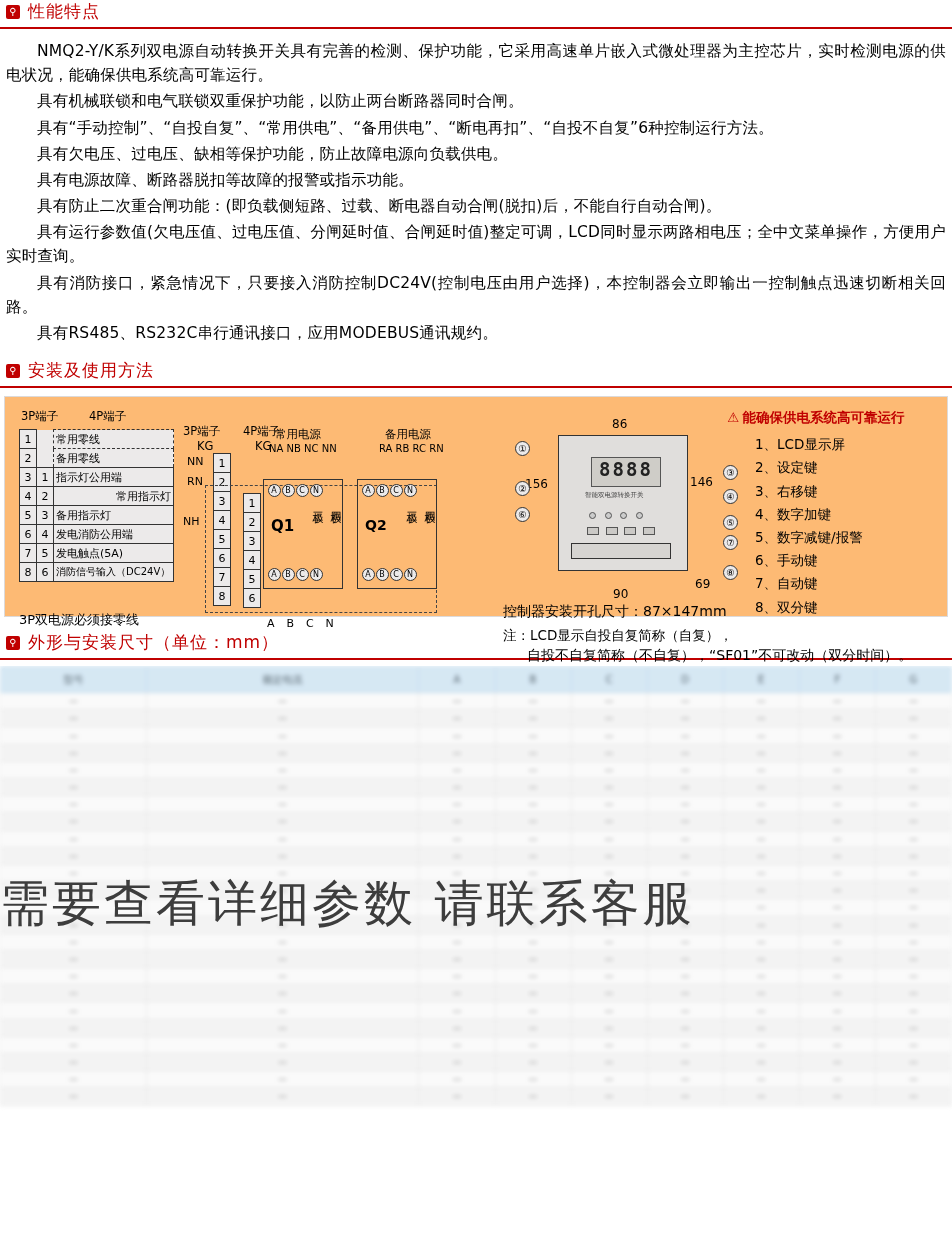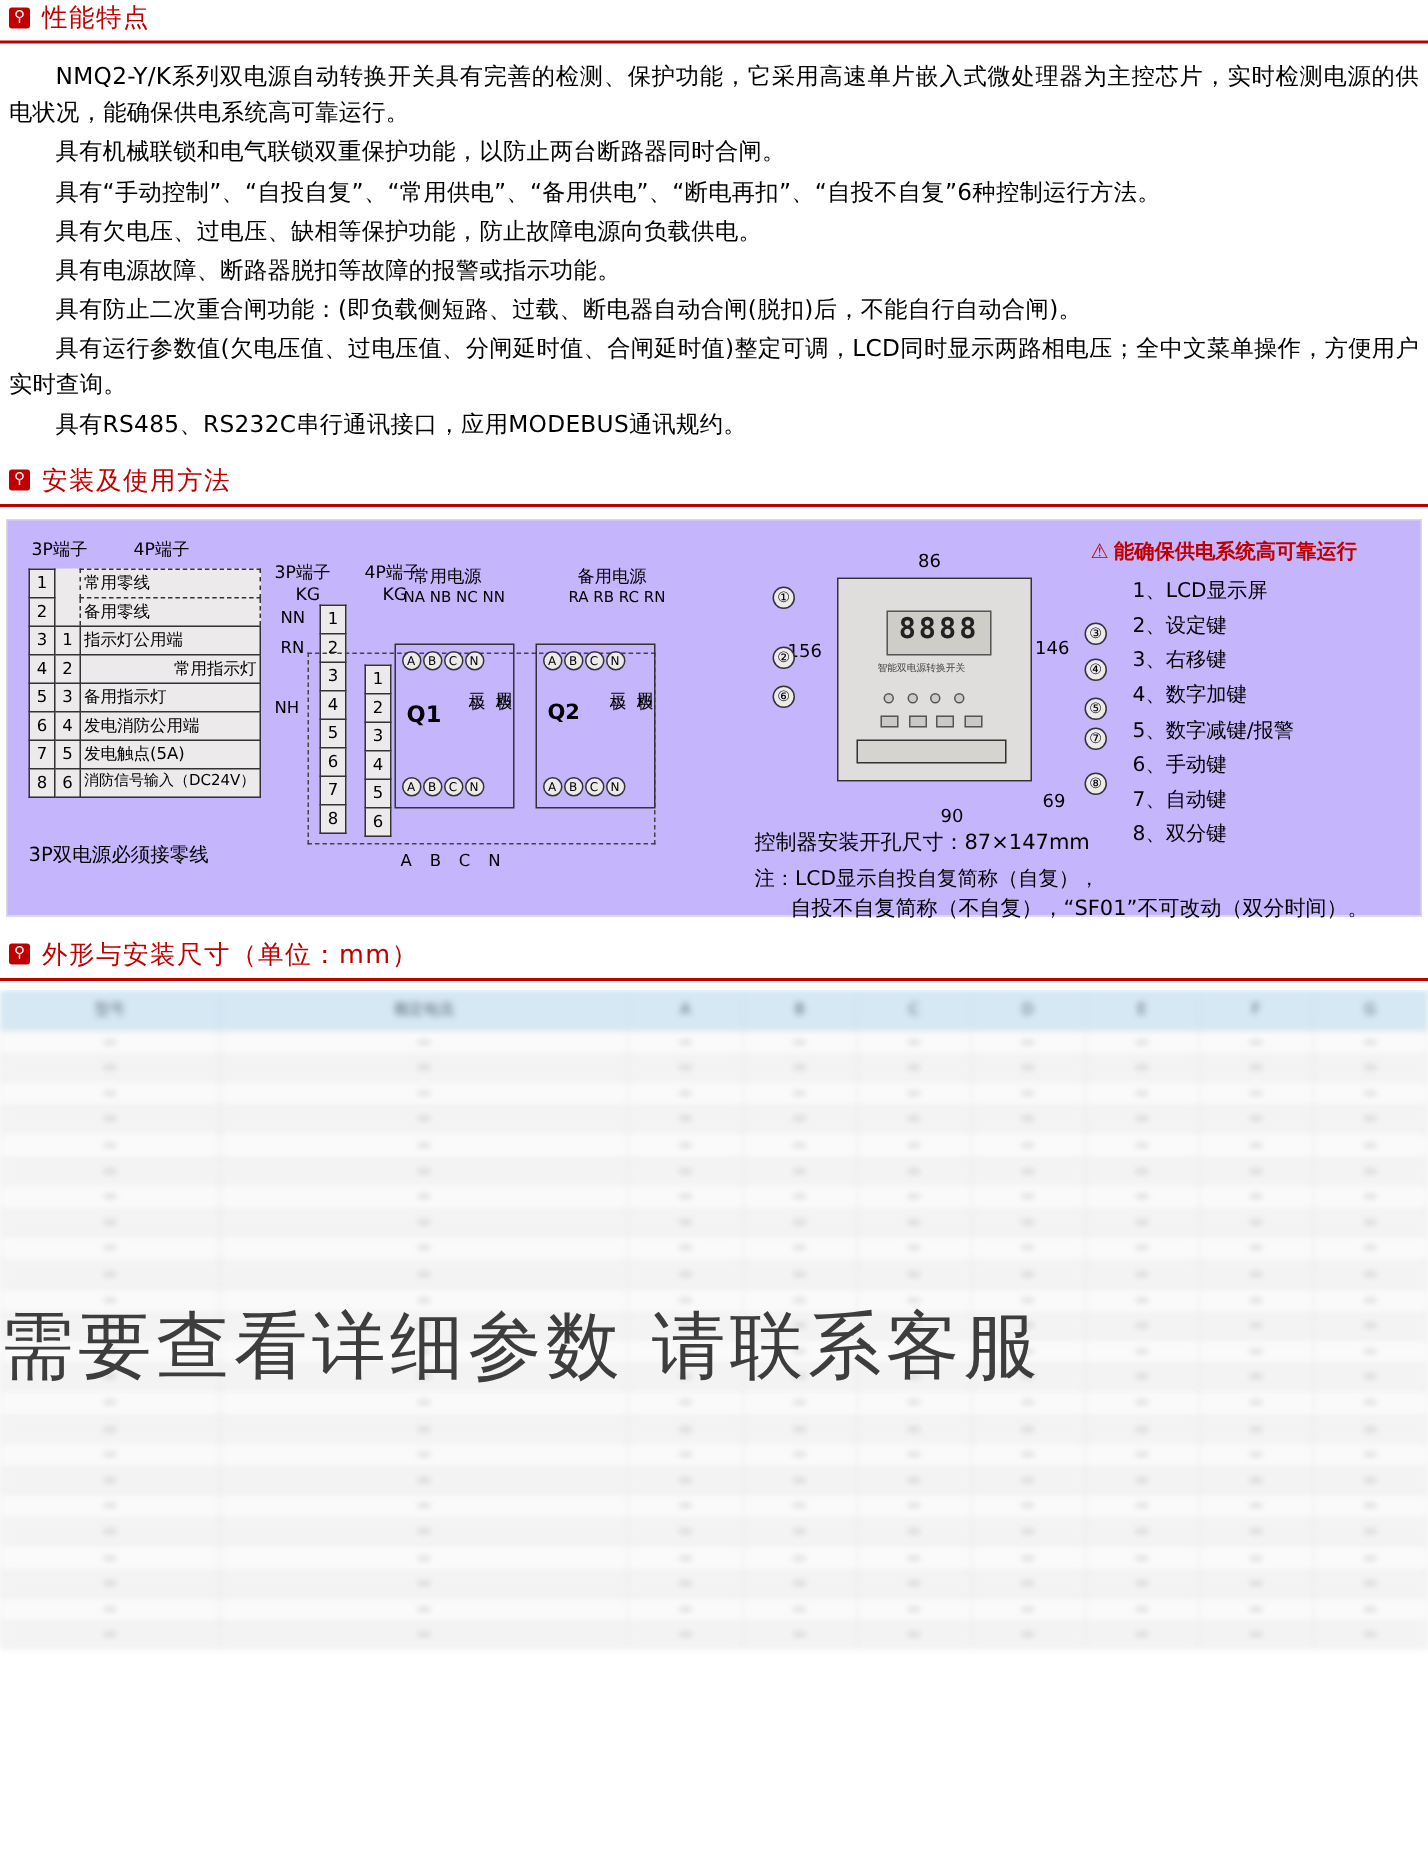--- a/index.html
+++ b/index.html
@@ -47,22 +47,22 @@
     line-height: 1.56;
     text-indent: 2em;
     text-align: justify;
     letter-spacing: 0.2px;
   }
 
   
   .diagram-panel {
     position: relative;
     margin: 8px 4px 0 4px;
-    height: 265px;
-    background: #c4b5fd;
+    height: 221px;
+    background: #fdba74;
     border: 1px solid #dcdada;
   }
   .dg { position: absolute; font-size: 11px; }
   .dg-label { font-size: 11.5px; white-space: nowrap; }
   .tbl { border-collapse: collapse; }
   .tbl td {
     border: 1px solid #333;
     font-size: 11px;
     padding: 0 2px;
     text-align: center;
@@ -154,20 +154,21 @@
   </div>
 
   <div class="body-text">
     <p>NMQ2-Y/K系列双电源自动转换开关具有完善的检测、保护功能，它采用高速单片嵌入式微处理器为主控芯片，实时检测电源的供电状况，能确保供电系统高可靠运行。</p>
     <p>具有机械联锁和电气联锁双重保护功能，以防止两台断路器同时合闸。</p>
     <p>具有“手动控制”、“自投自复”、“常用供电”、“备用供电”、“断电再扣”、“自投不自复”6种控制运行方法。</p>
     <p>具有欠电压、过电压、缺相等保护功能，防止故障电源向负载供电。</p>
     <p>具有电源故障、断路器脱扣等故障的报警或指示功能。</p>
     <p>具有防止二次重合闸功能：(即负载侧短路、过载、断电器自动合闸(脱扣)后，不能自行自动合闸)。</p>
     <p>具有运行参数值(欠电压值、过电压值、分闸延时值、合闸延时值)整定可调，LCD同时显示两路相电压；全中文菜单操作，方便用户实时查询。</p>
+    <p>具有消防接口，紧急情况下，只要接入消防控制DC24V(控制电压由用户选择)，本控制器会立即输出一控制触点迅速切断相关回路。</p>
     <p>具有RS485、RS232C串行通讯接口，应用MODEBUS通讯规约。</p>
   </div>
 
   <div class="section-head" style="margin-top:14px;">
     <span class="sq-icon">⚲</span>
     <span class="section-title">安装及使用方法</span>
   </div>
 
   <div class="diagram-panel">
 
@@ -322,21 +323,21 @@
       <span class="term-circle">A</span><span class="term-circle">B</span><span class="term-circle">C</span><span class="term-circle">N</span>
     </div>
 
     <div class="dg" style="left:262px; top:220px; font-size:11px; letter-spacing:12px;">
       <span>A</span><span>B</span><span>C</span><span>N</span>
     </div>
 
     <div class="dg" style="left:607px; top:20px; font-size:12px;">86</div>
     <div class="dg" style="left:520px; top:80px; font-size:12px;">156</div>
     <div class="dg" style="left:685px; top:78px; font-size:12px;">146</div>
-    <div class="dg" style="left:608px; top:190px; font-size:12px;margin-left:14px;">90</div>
+    <div class="dg" style="left:608px; top:190px; font-size:12px;">90</div>
     <div class="dg" style="left:690px; top:180px; font-size:12px;">69</div>
 
     <div class="solid-box" style="left:553px; top:38px; width:130px; height:136px; background:#e0dedc;"></div>
     <div class="lcd" style="position:absolute; left:586px; top:60px; width:70px; height:30px;">8888</div>
     <div class="dg" style="left:580px; top:94px; font-size:6.5px; color:#444;">智能双电源转换开关</div>
     <div class="dg" style="left:584px; top:112px;">
       <span style="display:inline-block;width:7px;height:7px;border:1px solid #555;border-radius:50%;background:#ccc;margin-right:5px;"></span>
       <span style="display:inline-block;width:7px;height:7px;border:1px solid #555;border-radius:50%;background:#ccc;margin-right:5px;"></span>
       <span style="display:inline-block;width:7px;height:7px;border:1px solid #555;border-radius:50%;background:#ccc;margin-right:5px;"></span>
       <span style="display:inline-block;width:7px;height:7px;border:1px solid #555;border-radius:50%;background:#ccc;"></span>

